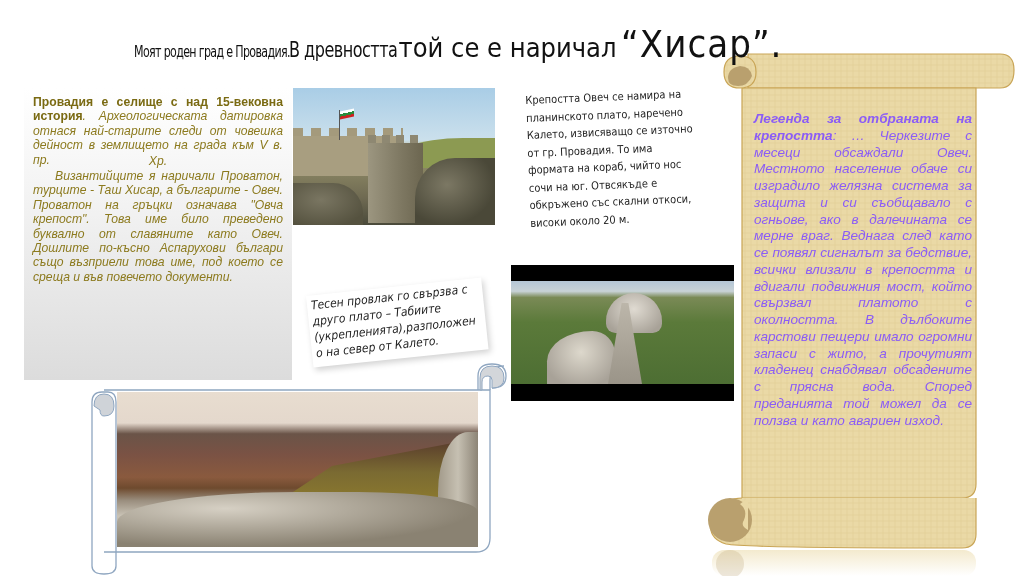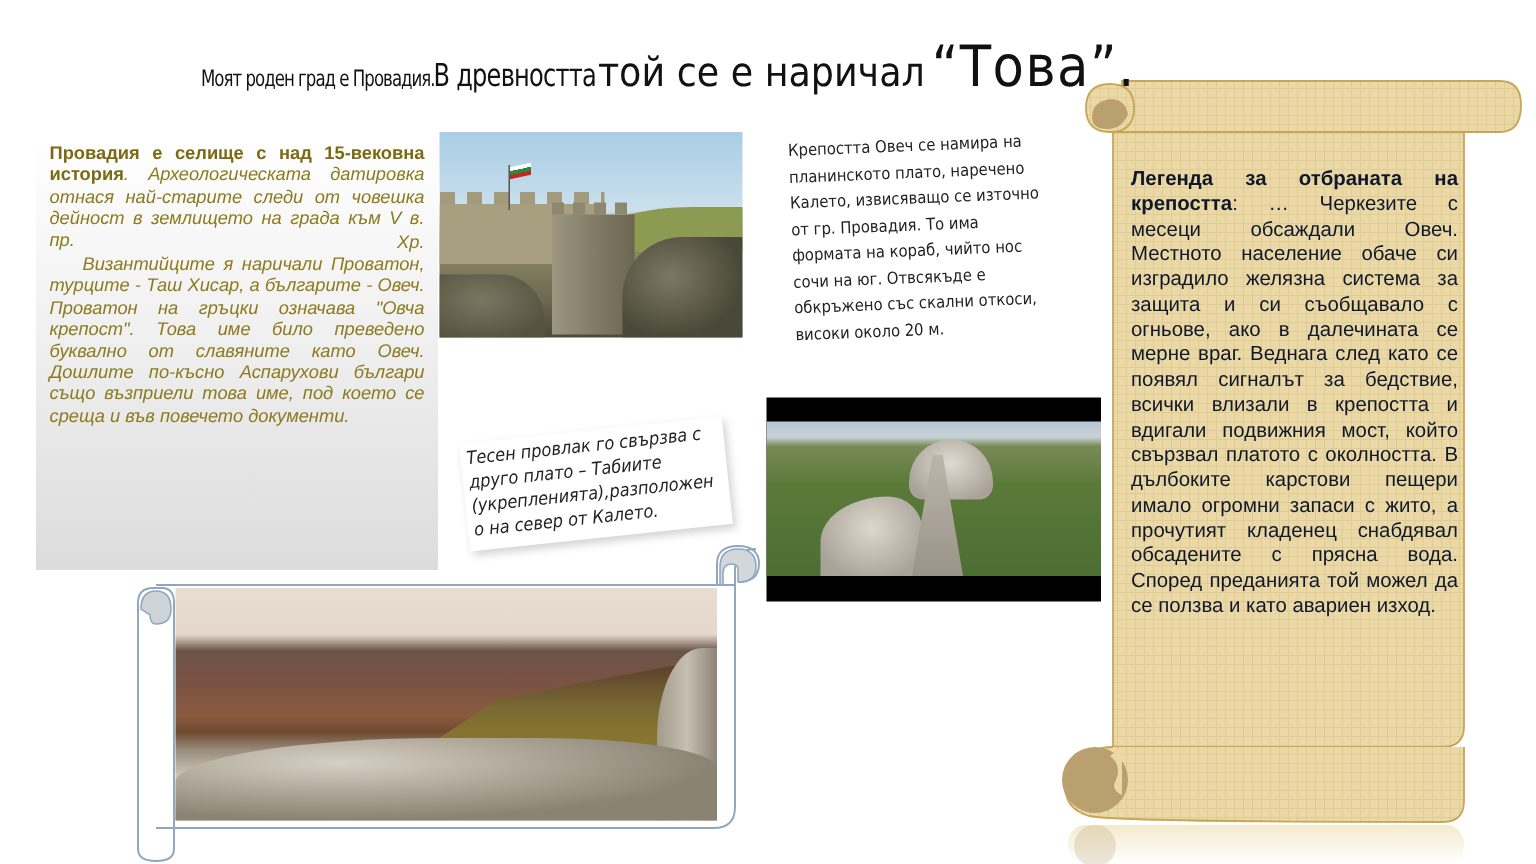--- a/index.html
+++ b/index.html
@@ -24,21 +24,21 @@
     position:absolute; left:24px; top:88px; width:268px; height:292px;
     background:linear-gradient(180deg,#ffffff 0%,#f4f4f4 35%,#dcdcdc 100%);
     box-sizing:border-box; padding:6px 8px 0 8px;
     font-family:"Liberation Sans", sans-serif; font-size:12.2px; line-height:14.4px;
     color:#8c7a1e; text-align:justify;
   }
   .history-box .bold { font-weight:bold; font-style:normal; color:#7a6a12; }
   .history-box .ital { font-style:italic; }
   .history-box p { margin:1px; }
   .history-box .indent { text-indent:22px; }
-  .history-box .right { text-align:right; }
+  .history-box .right { text-align:center; }
 
   
   .photo { position:absolute; overflow:hidden; }
   .photo-fortress {
     left:293px; top:88px; width:202px; height:137px;
     background:
       linear-gradient(180deg, rgba(0,0,0,0) 0%, rgba(0,0,0,0) 45%, transparent 45%),
       linear-gradient(180deg,#a9cde6 0%,#cbe0ec 38%,#b8b48a 45%,#8e8a66 55%,#6f6a52 80%,#4a4a3a 100%);
   }
   .photo-fortress .tower {
@@ -141,33 +141,33 @@
     transform:rotate(-6deg); transform-origin:left top;
     font-family:"DejaVu Sans Condensed","DejaVu Sans", sans-serif; font-style:italic;
     font-size:12px; line-height:16px; color:#222; padding:2px 4px; box-sizing:border-box;
   }
   .caption-neck span { display:block; white-space:nowrap; }
 
   
   .parchment-wrap { position:absolute; left:700px; top:50px; width:324px; height:526px; }
   .legend-text {
     position:absolute; left:754px; top:111px; width:218px;
-    font-family:"Liberation Sans", sans-serif; 
-    font-size:13.6px; line-height:16.75px; color:#0f172a; text-align:justify;
+    font-family:"Liberation Sans", sans-serif; font-style:italic;
+    font-size:13.6px; line-height:16.75px; color:#8b5cf6; text-align:justify;
   }
   .legend-text .lbold { font-weight:bold; }
 </style>
 </head>
 <body>
 
 <div class="title">
   <span class="t-small">Моят роден град е Провадия.</span>
   <span class="t-mid">В древността</span>
   <span class="t-big">той се е наричал</span>
-  <span class="t-huge">“Това”.</span>
+  <span class="t-huge">“Хисар”.</span>
 </div>
 
 <div class="history-box">
   <p>
     <span class="bold">Провадия е селище с над 15-вековна история</span><span class="ital">. Археологическата датировка отнася най-старите следи от човешка дейност в землището на града към V в. пр.</span>
   </p>
   <p class="right ital" style="margin-top:-14.4px;">Хр.</p>
   <p class="indent ital">Византийците я наричали Провaтон, турците - Таш Хисар, а българите - Овеч. Проватон на гръцки означава "Овча крепост". Това име било преведено буквално от славяните като Овеч. Дошлите по-късно Аспарухови българи също възприели това име, под което се среща и във повечето документи.</p>
 </div>
 

